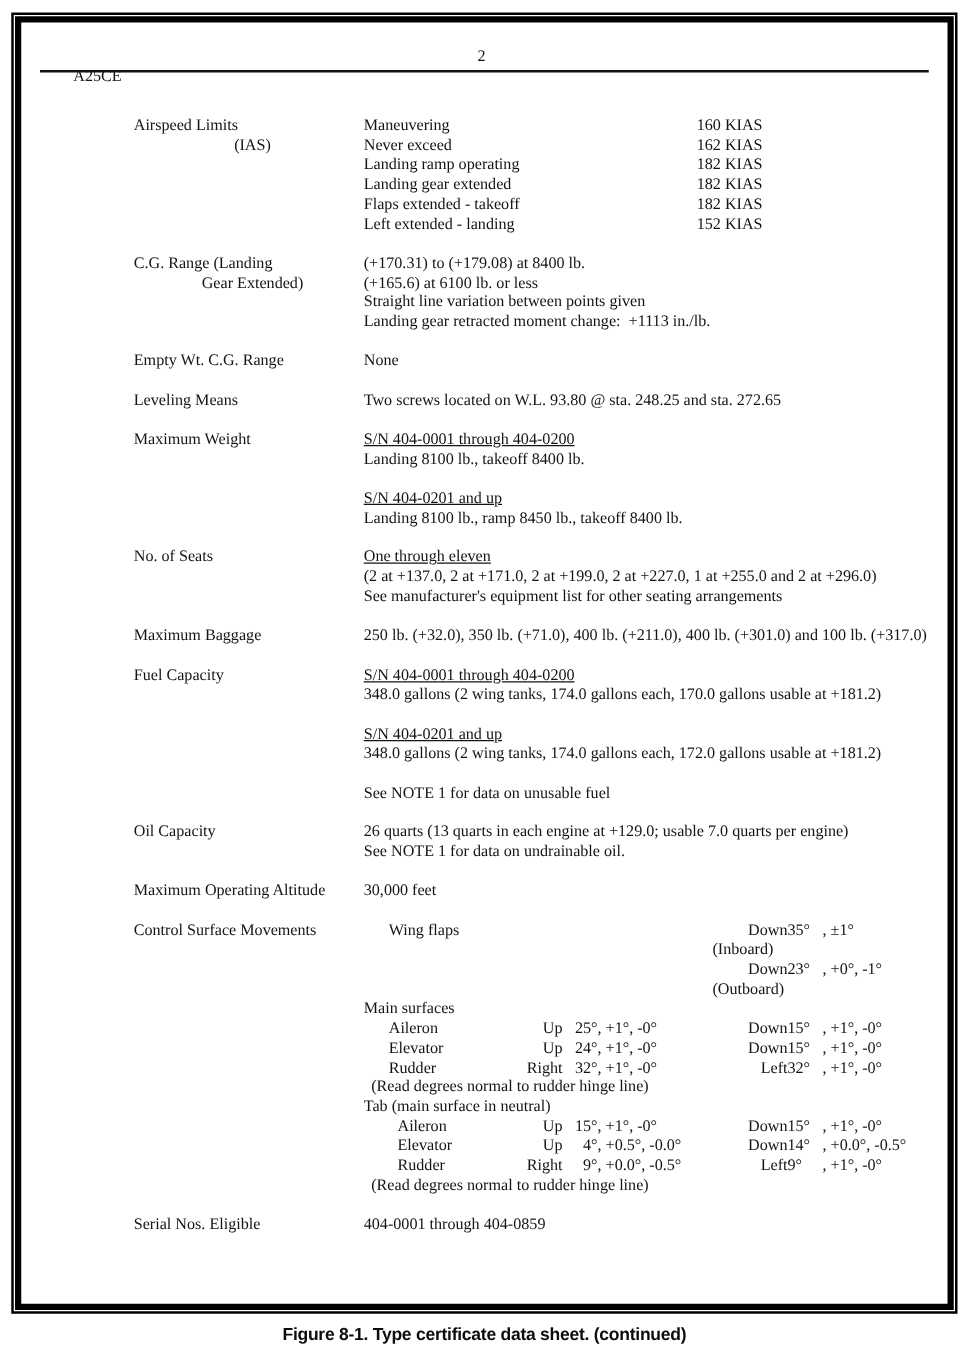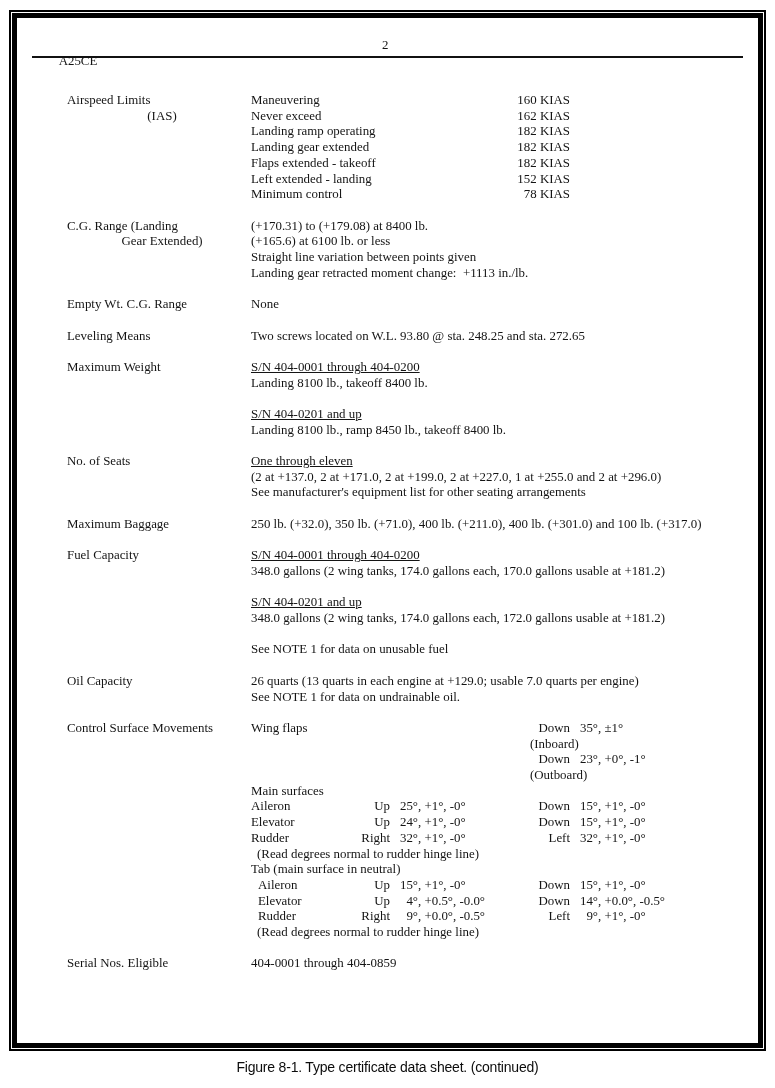--- a/index.html
+++ b/index.html
@@ -14,46 +14,46 @@
   }
   .sheet-inner {
     width:100%; height:100%; border:5px solid #000; box-sizing:border-box;
     position:relative; overflow:hidden;
   }
   .hdr { position:relative; margin:20px 12px 0 23px; height:16px; white-space:pre; }
   .hdr-num { position:absolute; left:342px; top:0; }
   .hdr-rule { margin:2px 15px 0 15px; border-top:2px solid #111; height:0; }
   .content { margin-top:35px; }
   .sec { margin-bottom:15.7px; }
-  .drow { display:flex; align-items:flex-start; }
+  .drow { display:flex; align-items:flex-start;padding-left:40px; }
   .dlabel { flex:0 0 184px; margin-left:50px; }
   .dlabel .l2 { margin-left:6px;text-align:center; }
   .dval { flex:1 1 auto; min-width:0; }
   .ln { white-space:pre; }
   .blank { height:15.7px; }
   .u { text-decoration:underline; }
   
   .as-row { display:flex; width:319px; white-space:pre; }
   .as-name { flex:1 1 auto; }
   .as-speed { flex:0 0 auto; text-align:right; }
   
-  .cs-row { display:flex; white-space:pre; }
+  .cs-row { display:flex; white-space:pre;margin-left:20px; }
   .cs-name { flex:0 0 100px; box-sizing:border-box; }
   .cs-name.ind { padding-left:7px; }
   .cs-dir1 { flex:0 0 39px; text-align:right; }
   .cs-deg1 { flex:0 0 28px; text-align:right; }
   .cs-tol1 { flex:0 0 106px; }
   .cs-dir2 { flex:0 0 46px; text-align:right; }
-  .cs-deg2 { flex:0 0 28px; text-align:right; }
+  .cs-deg2 { flex:0 0 28px; }
   .cs-tol2 { flex:1 1 auto; }
   .cs-note { margin-left:279px; white-space:pre; }
   .cs-read { margin-left:6px; white-space:pre; }
   .caption {
     position:absolute; left:0; top:1060px; width:775px; text-align:center;
-    font-family:"Liberation Sans", sans-serif; font-weight:normal; font-size:14px;
+    font-family:"Liberation Sans", sans-serif; font-weight:bold; font-size:14px;
     letter-spacing:-0.2px; color:#0c0c0c;
   }
 </style>
 </head>
 <body>
 
 <div class="sheet-outer">
   <div class="sheet-inner">
 
     <div class="hdr">
@@ -69,21 +69,20 @@
           <div>Airspeed Limits</div>
           <div class="l2">(IAS)</div>
         </div>
         <div class="dval">
           <div class="as-row"><span class="as-name">Maneuvering</span><span class="as-speed">160 KIAS</span></div>
           <div class="as-row"><span class="as-name">Never exceed</span><span class="as-speed">162 KIAS</span></div>
           <div class="as-row"><span class="as-name">Landing ramp operating</span><span class="as-speed">182 KIAS</span></div>
           <div class="as-row"><span class="as-name">Landing gear extended</span><span class="as-speed">182 KIAS</span></div>
           <div class="as-row"><span class="as-name">Flaps extended - takeoff</span><span class="as-speed">182 KIAS</span></div>
           <div class="as-row"><span class="as-name">Left extended - landing</span><span class="as-speed">152 KIAS</span></div>
-          <div class="as-row"><span class="as-name">Minimum control</span><span class="as-speed">78 KIAS</span></div>
         </div>
       </div>
 
       <div class="sec drow">
         <div class="dlabel">
           <div>C.G. Range (Landing</div>
           <div class="l2">Gear Extended)</div>
         </div>
         <div class="dval">
           <div class="ln">(+170.31) to (+179.08) at 8400 lb.</div>
@@ -142,20 +141,24 @@
       </div>
 
       <div class="sec drow">
         <div class="dlabel">Oil Capacity</div>
         <div class="dval">
           <div class="ln">26 quarts (13 quarts in each engine at +129.0; usable 7.0 quarts per engine)</div>
           <div class="ln">See NOTE 1 for data on undrainable oil.</div>
         </div>
       </div>
 
+      <div class="sec drow">
+        <div class="dlabel">Maximum Operating Altitude</div>
+        <div class="dval ln">30,000 feet</div>
+      </div>
 
       <div class="sec drow">
         <div class="dlabel">Control Surface Movements</div>
         <div class="dval">
 
           <div class="cs-row">
             <span class="cs-name">Wing flaps</span>
             <span class="cs-dir1"></span>
             <span class="cs-deg1"></span>
             <span class="cs-tol1"></span>

